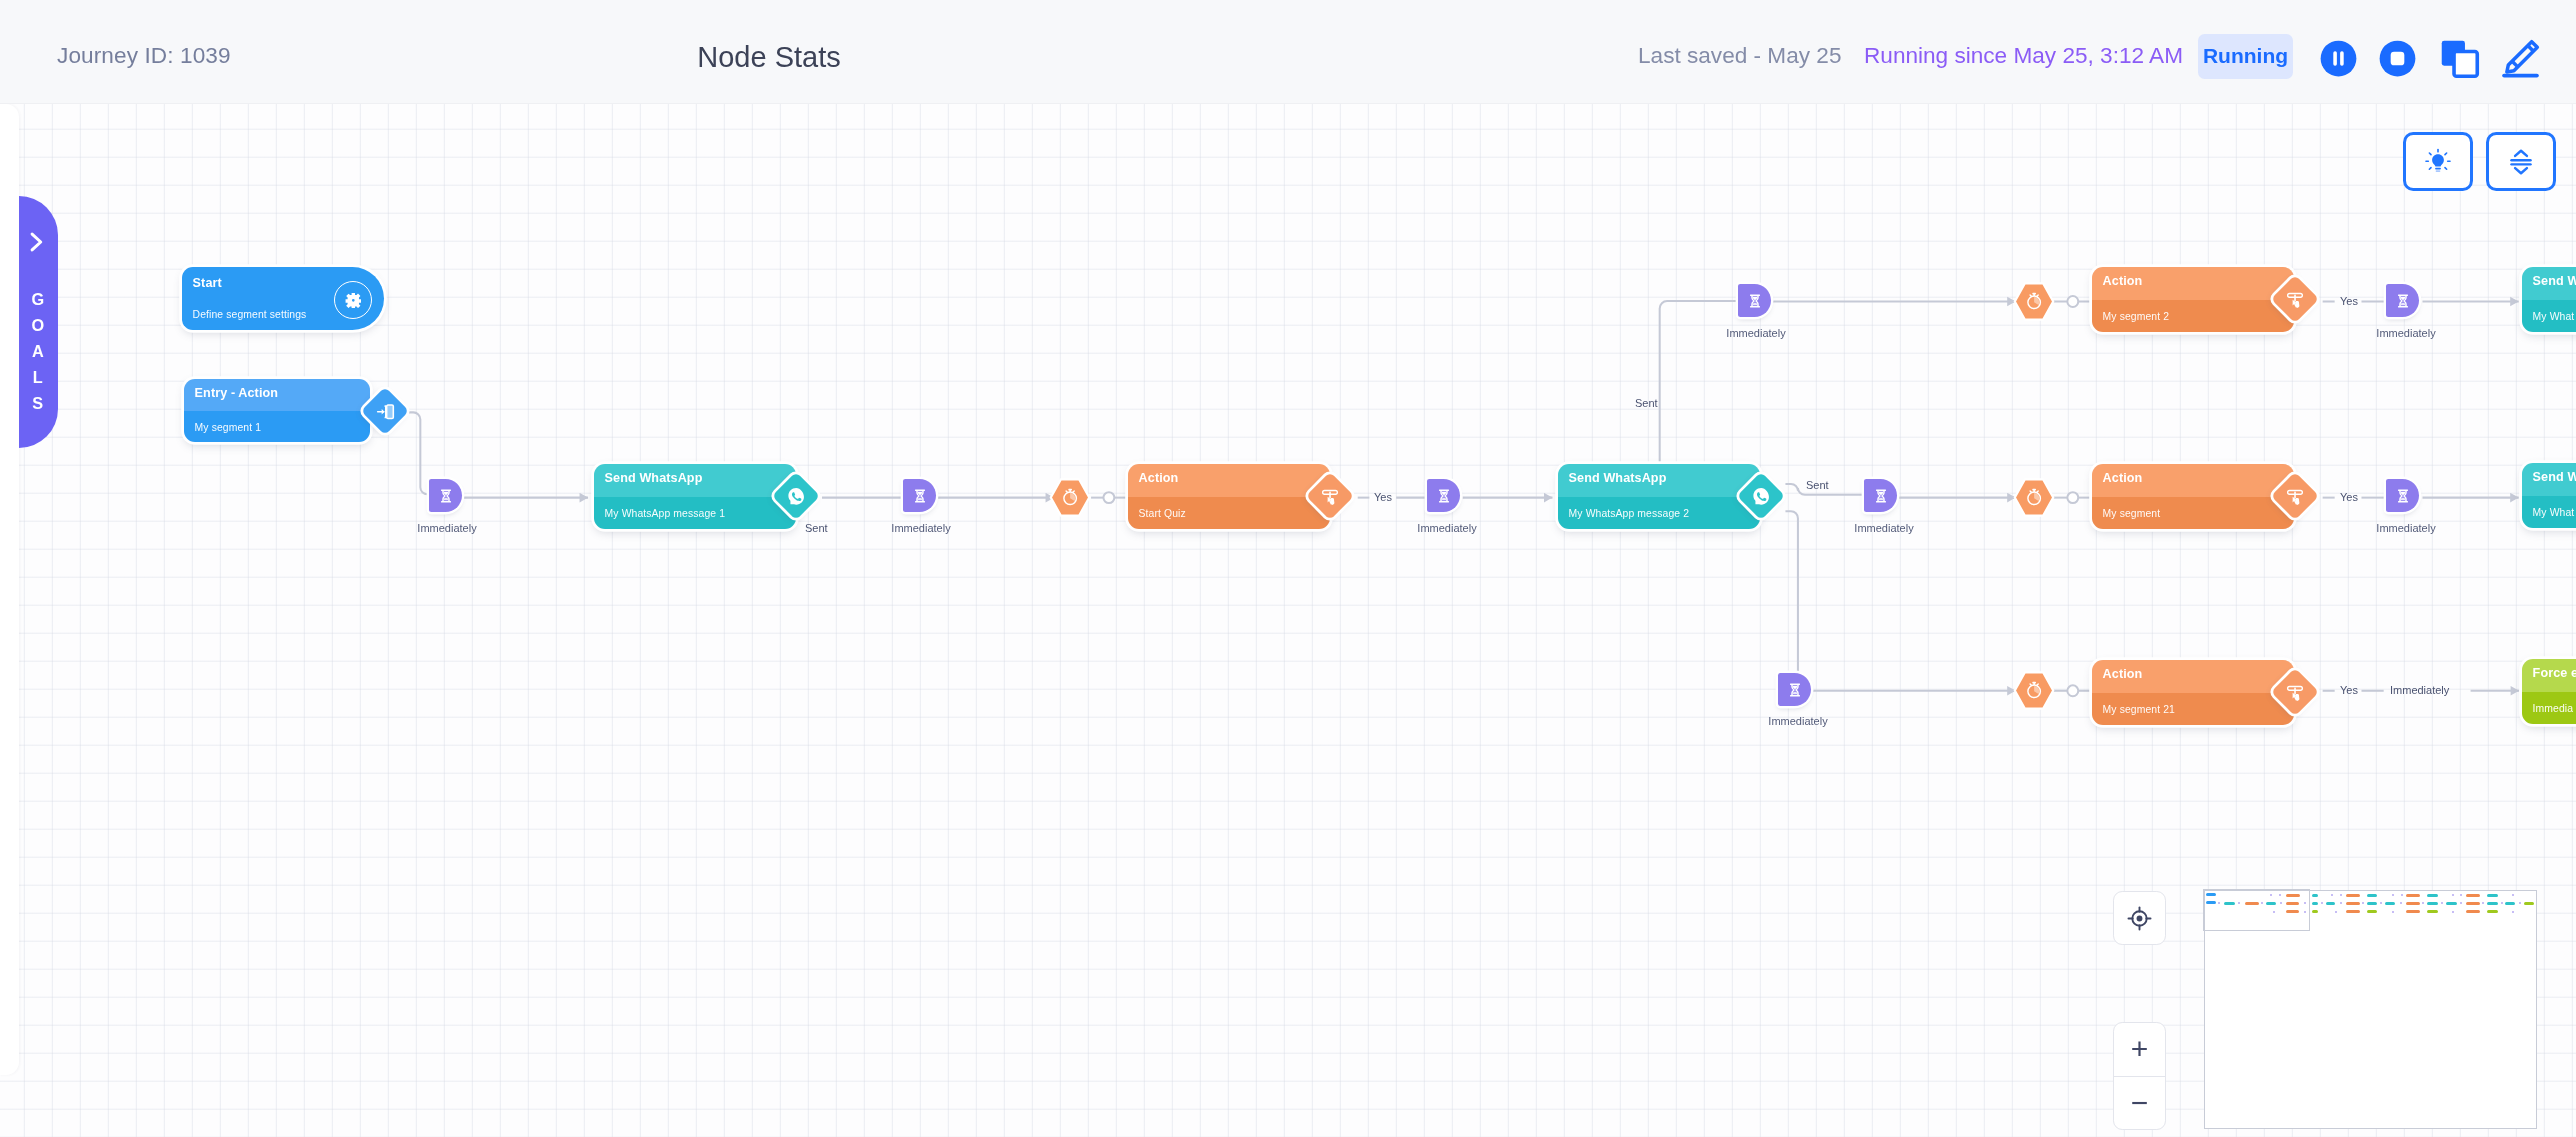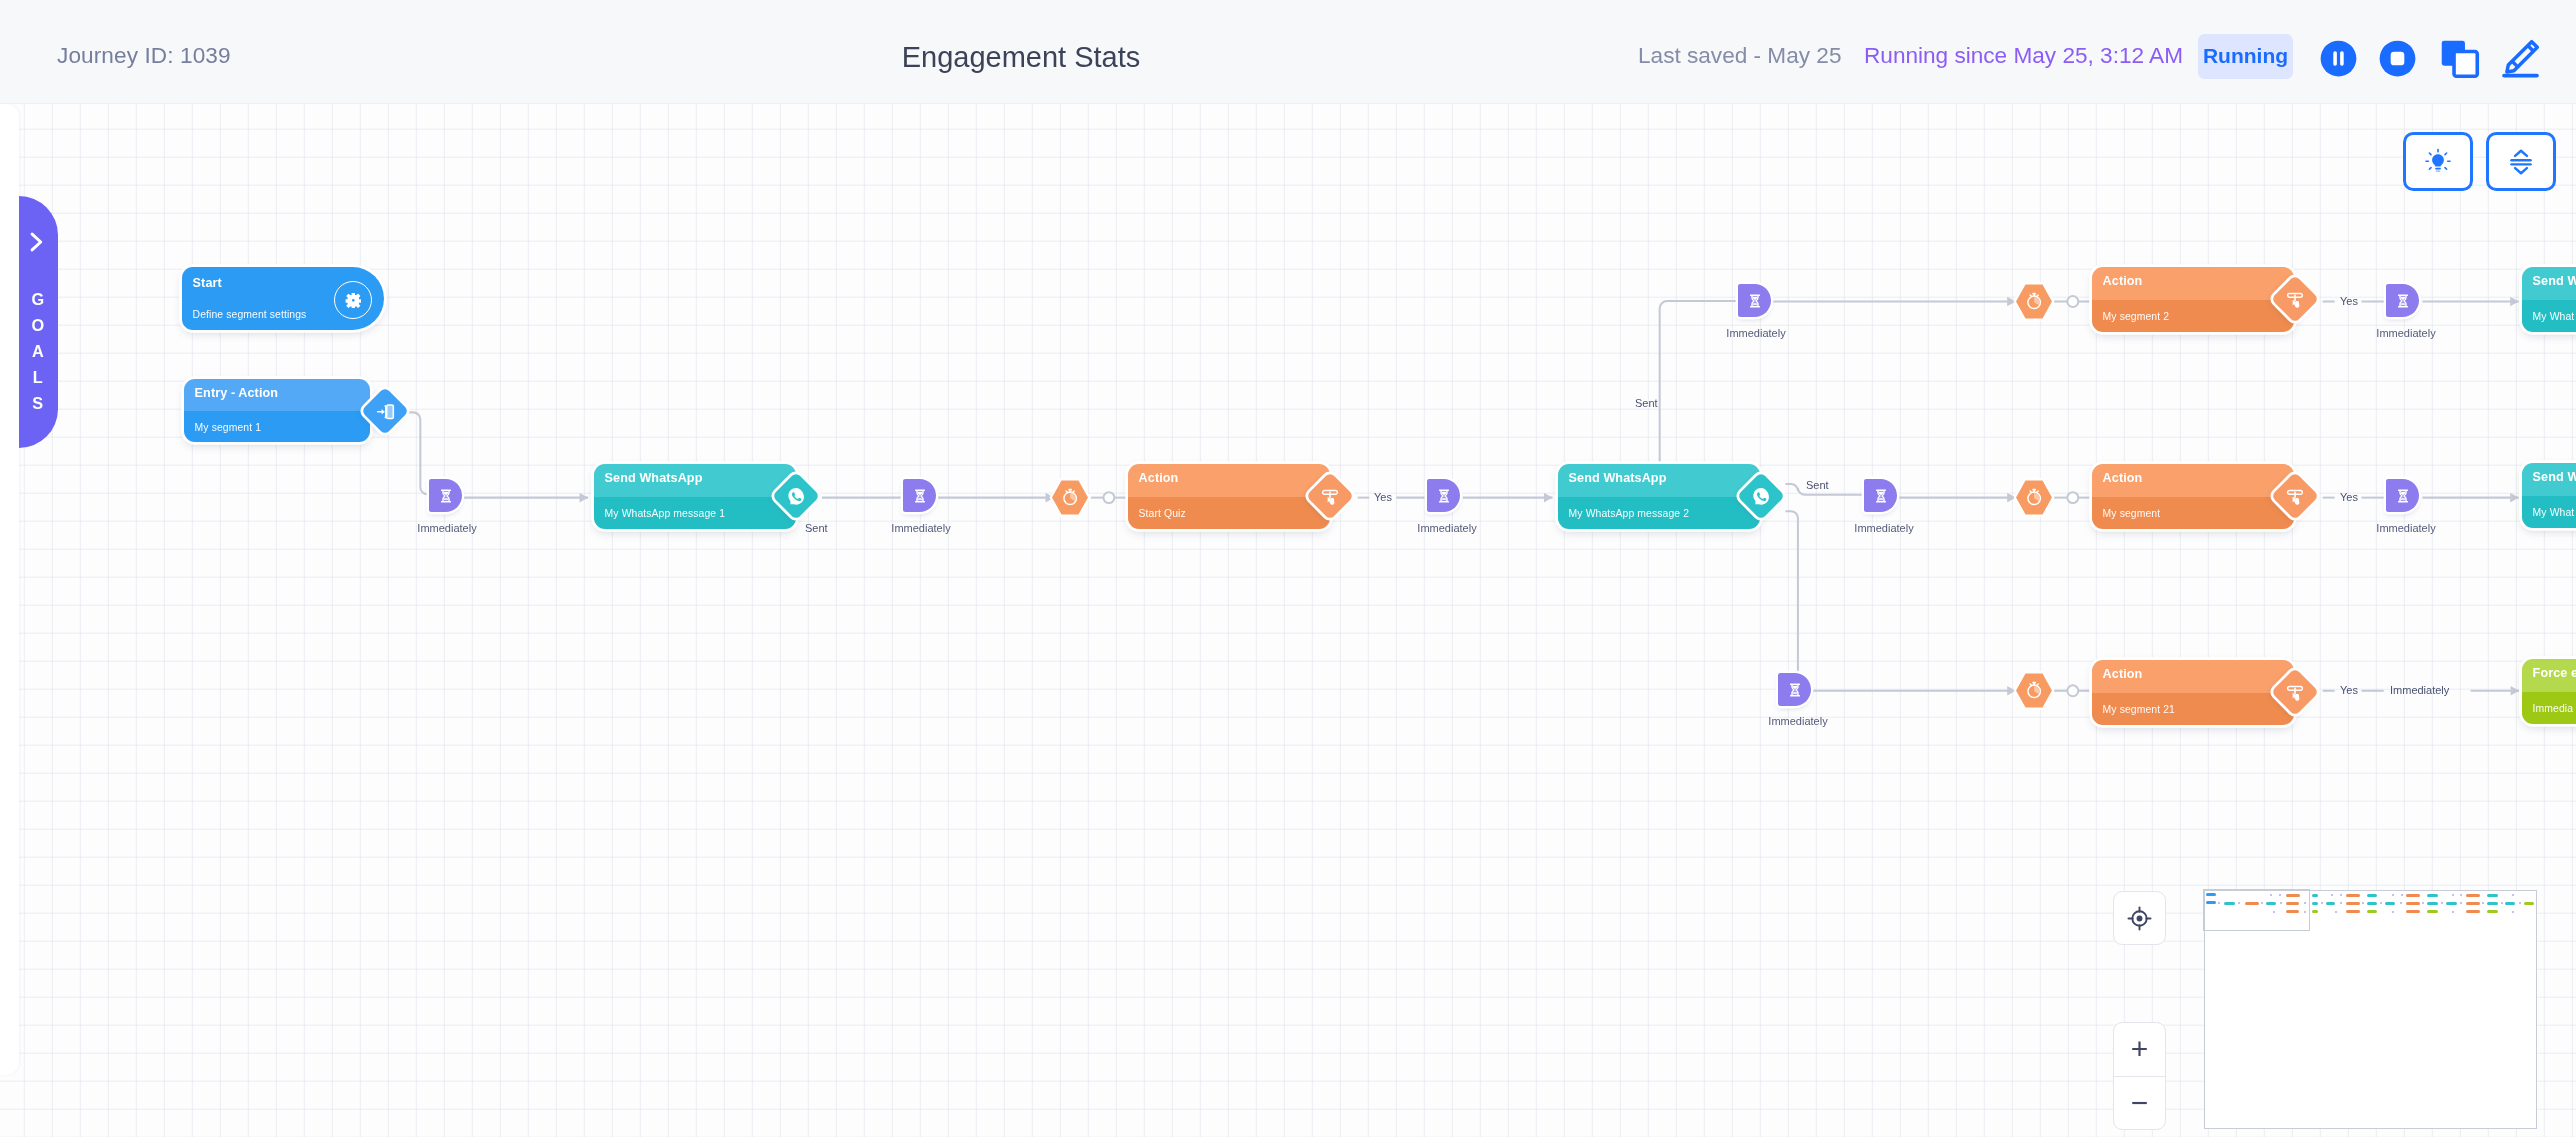--- a/index.html
+++ b/index.html
@@ -141,22 +141,22 @@
 </style>
 </head>
 <body>
 
 <div id="app">
 
 <div class="header" data-name="top-header">
   <div class="journey-id" data-name="journey-id-label">Journey ID: 1039</div>
 
   <div class="tabs" data-name="tab-bar" style="left:0;width:2576px;">
-    <div class="tab" style="position:absolute;left:901px;width:240px;justify-content:center;" data-name="tab-engagement-stats">
-          <span class="tab-inner">Engagement Stats</span>
+    <div class="tab" style="position:absolute;left:696px;width:146px;justify-content:center;" data-name="tab-node-stats">
+          <span class="tab-inner">Node Stats</span>
         </div>
   </div>
 
   <div class="saved-text" style="position:absolute;left:1638px;top:43px;" data-name="last-saved-label">Last saved - May 25</div>
   <div class="running-since" style="position:absolute;left:1864px;top:43px;" data-name="running-since-label">Running since May 25, 3:12 AM</div>
   <div class="status-badge" style="position:absolute;left:2198px;top:34px;" data-name="status-badge">Running</div>
 
   <div class="hdr-icon" style="position:absolute;left:2319px;top:39px;width:39px;height:39px;" data-name="pause-circle-icon">
     <svg width="39" height="39" viewBox="0 0 24 24">
           <circle cx="12" cy="12" r="11" fill="#1a6bff"></circle>

